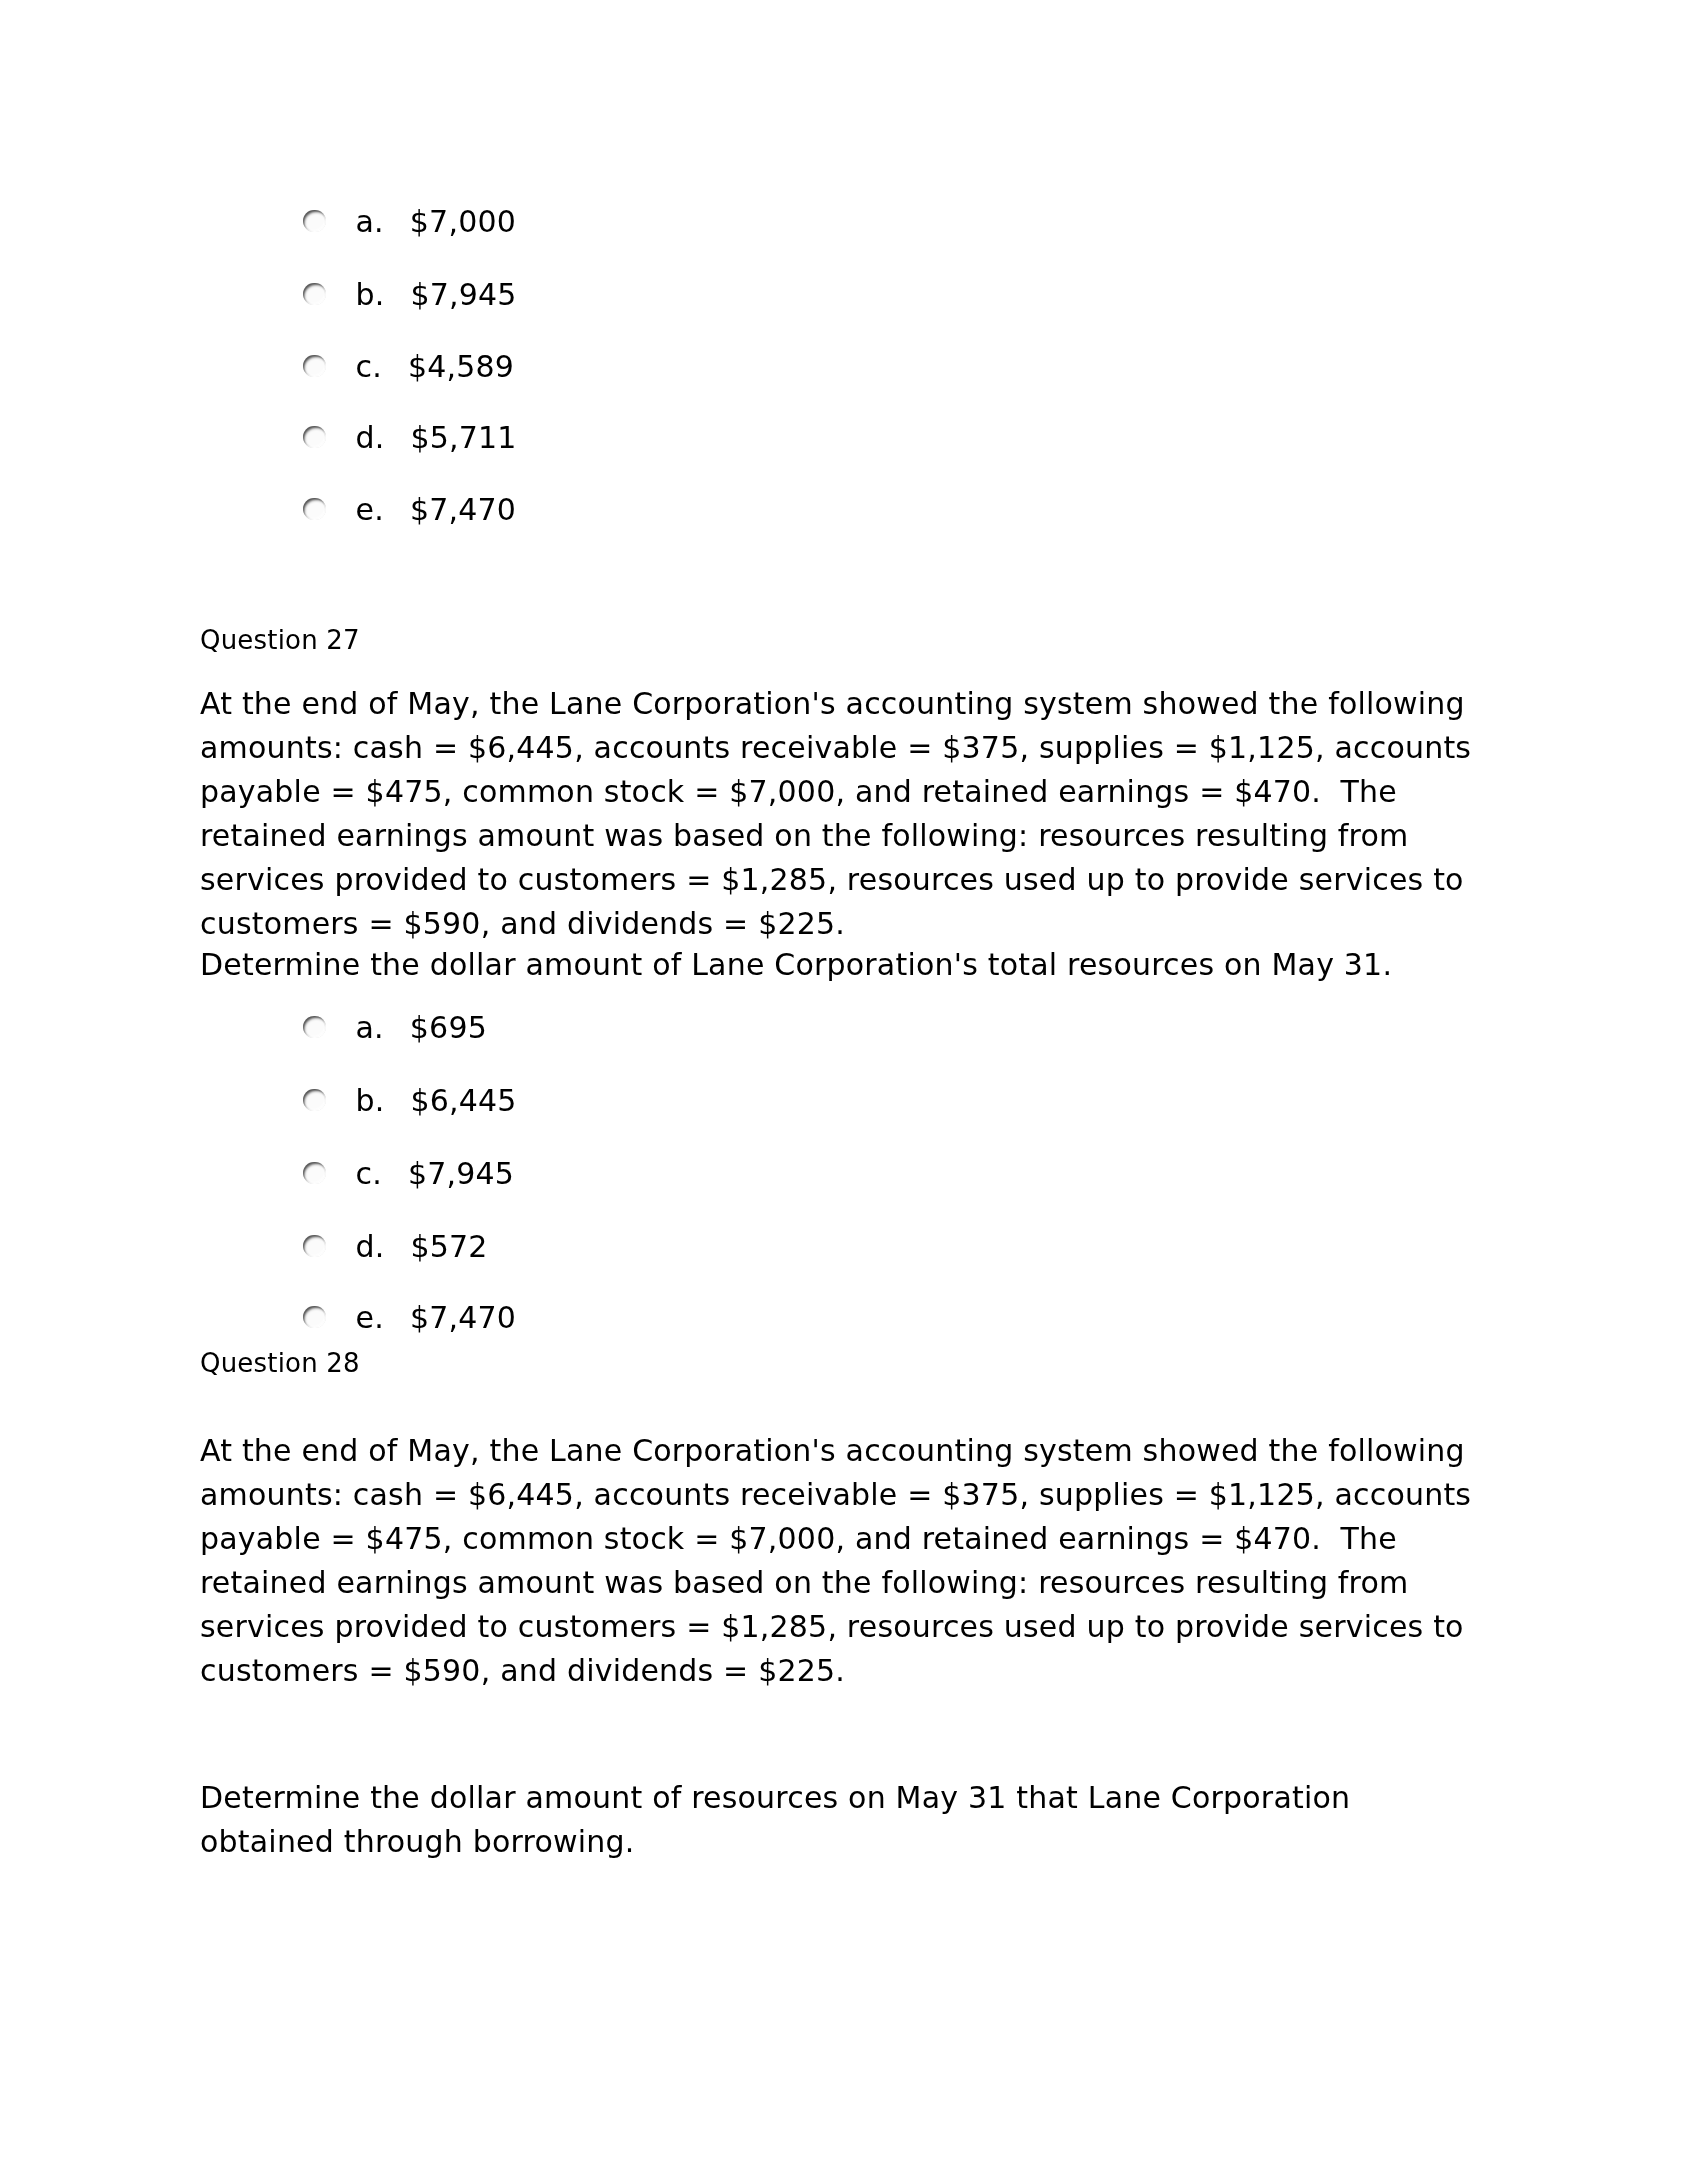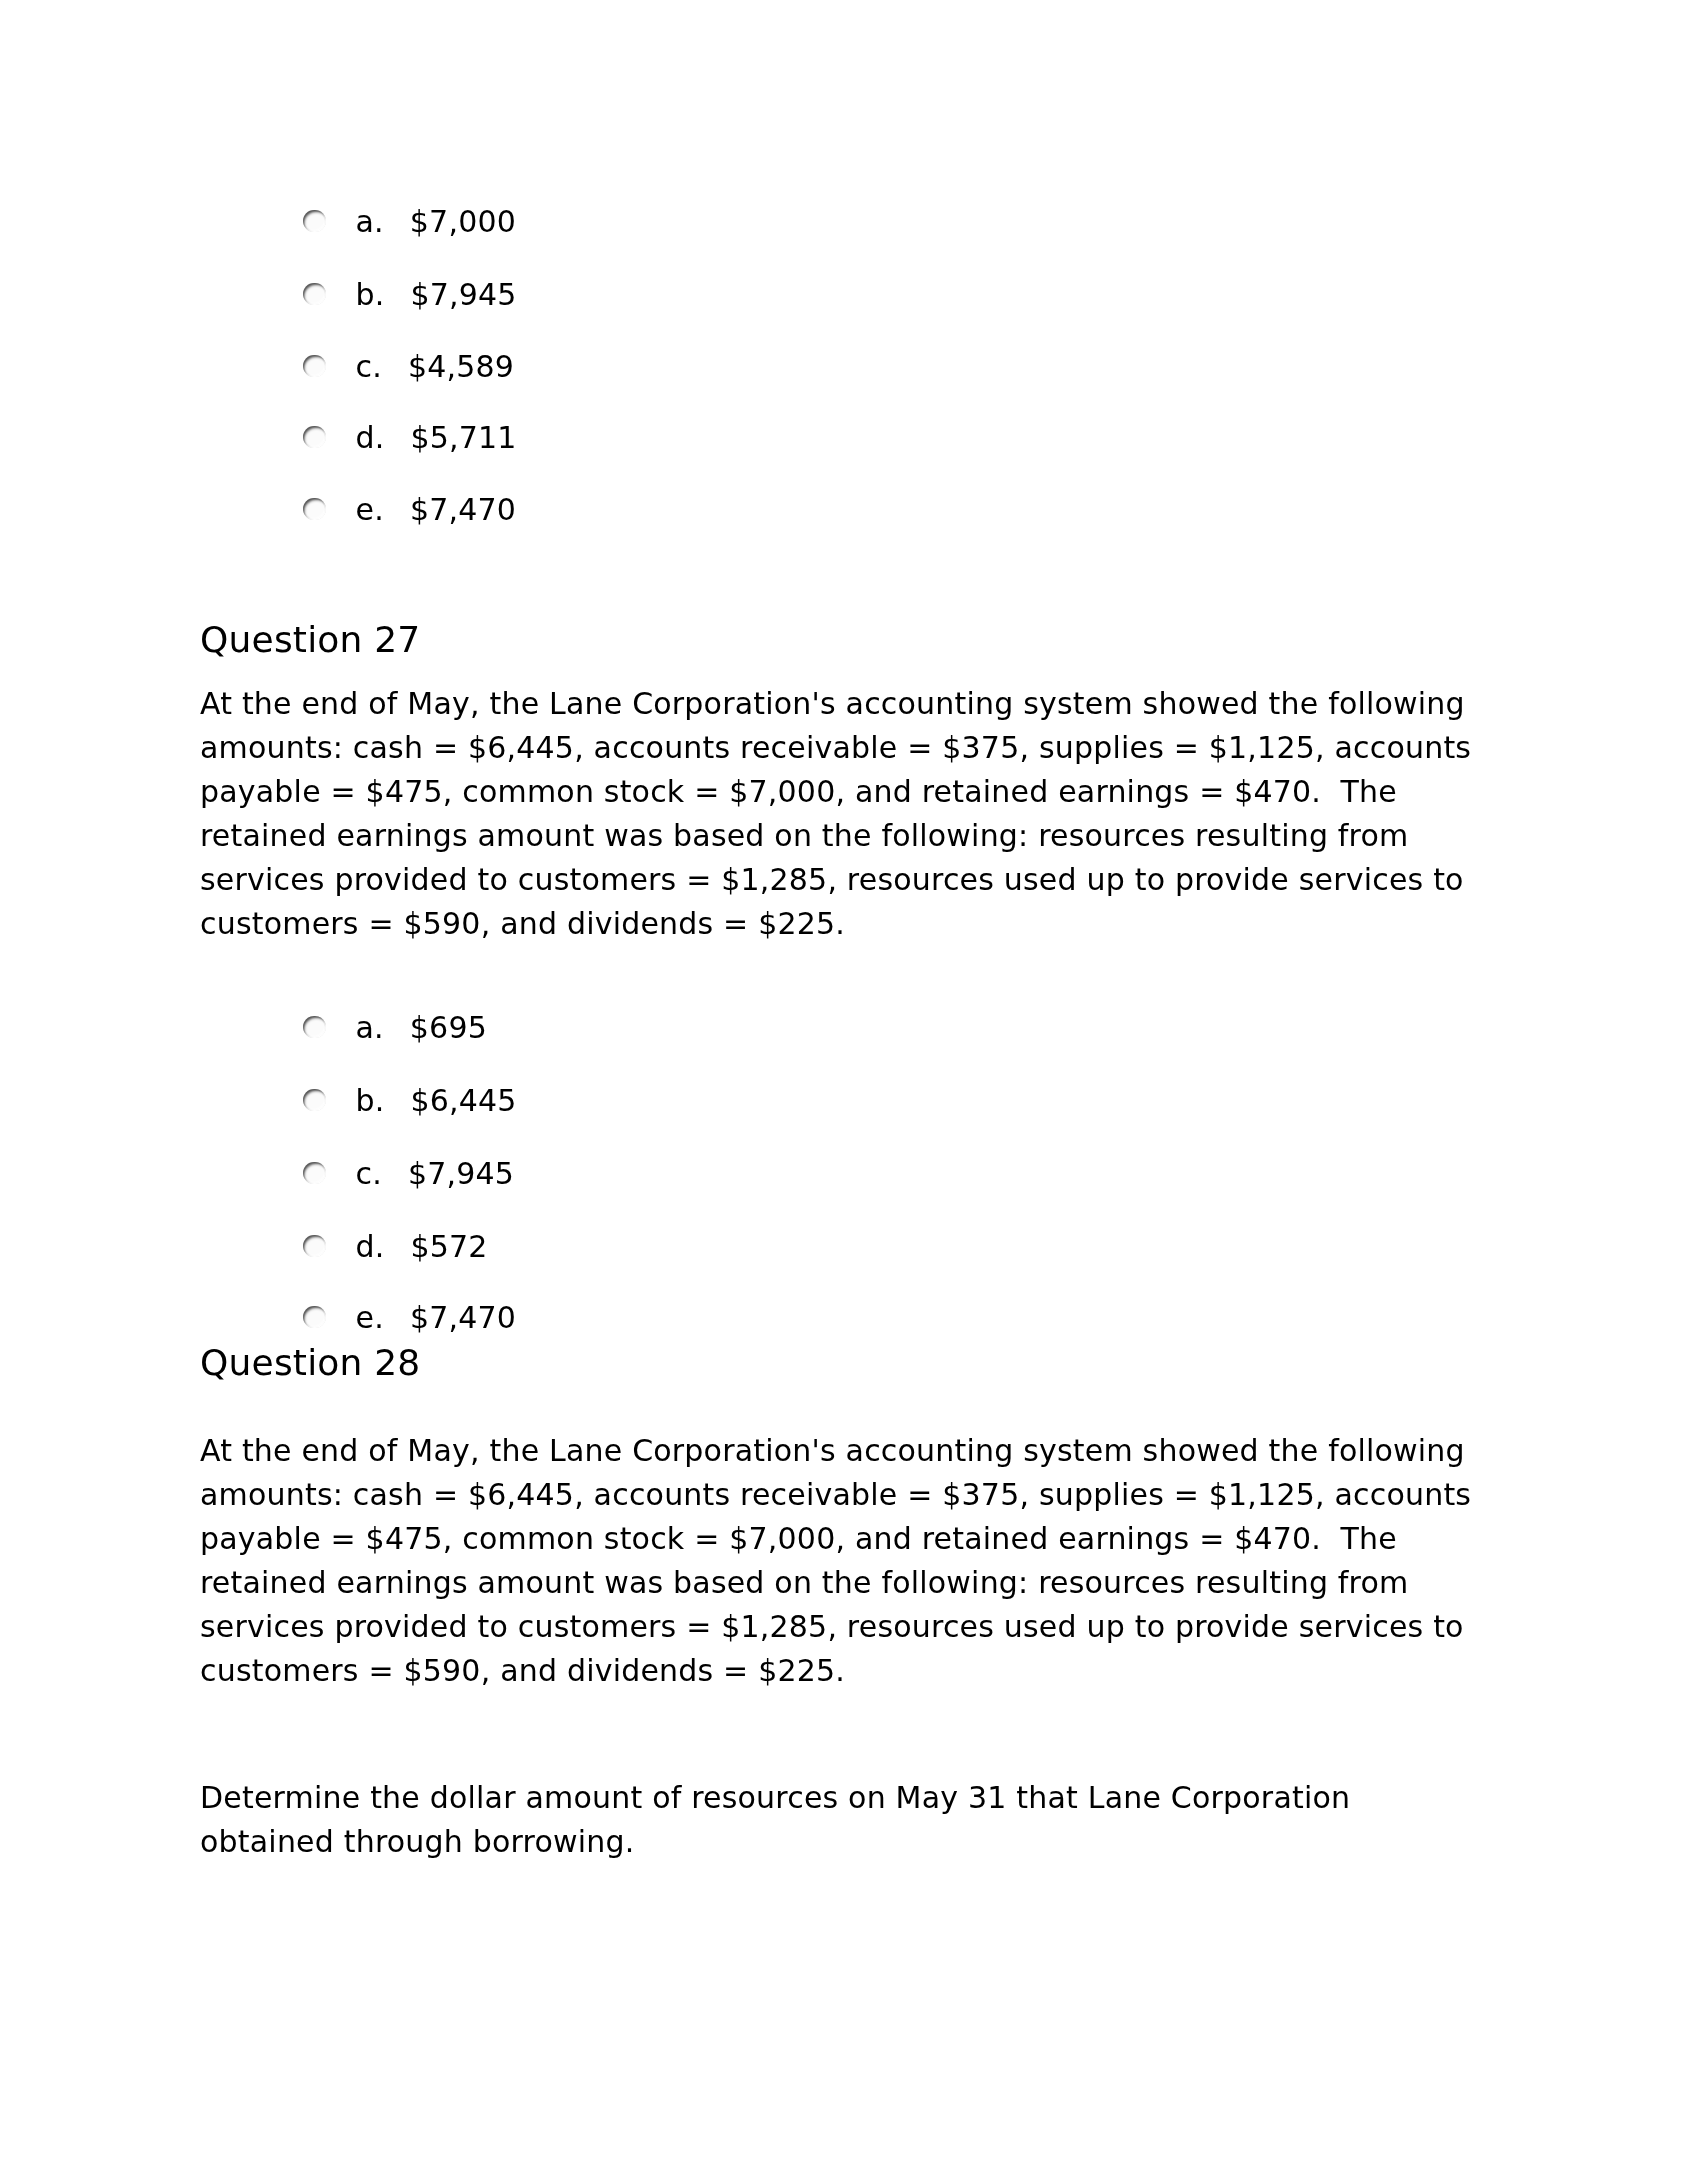--- a/index.html
+++ b/index.html
@@ -12,21 +12,21 @@
     color: #000000;
     overflow: hidden;
   }
   .blk { position: absolute; left: 200px; }
   .text {
     font-size: 30px;
     line-height: 44px;
     white-space: pre;      
     letter-spacing: 0.2px;
   }
-  .heading { font-size: 36px; line-height: 38px; white-space: pre; letter-spacing: 0.2px; }
+  .heading { font-size: 26px; line-height: 38px; white-space: pre; letter-spacing: 0.2px; }
 
   .option-row {
     position: absolute;
     left: 303px;
     height: 38px;
     display: flex;
     align-items: center;
   }
   .radio {
     flex: none;
@@ -69,20 +69,21 @@
     <div class="option-label"><span>e.</span><span class="opt-amount">$7,470</span></div>
   </div>
 
   <div class="blk heading" style="top:621px">Question 27</div>
   <div class="blk text" style="top:682px">At the end of May, the Lane Corporation's accounting system showed the following
 amounts: cash = $6,445, accounts receivable = $375, supplies = $1,125, accounts
 payable = $475, common stock = $7,000, and retained earnings = $470.  The
 retained earnings amount was based on the following: resources resulting from
 services provided to customers = $1,285, resources used up to provide services to
 customers = $590, and dividends = $225.</div>
+  <div class="blk text" style="top:943px">Determine the dollar amount of Lane Corporation's total resources on May 31.</div>
 
   <div class="option-row" style="top:1008px">
     <div class="radio"></div>
     <div class="option-label"><span>a.</span><span class="opt-amount">$695</span></div>
   </div>
   <div class="option-row" style="top:1081px">
     <div class="radio"></div>
     <div class="option-label"><span>b.</span><span class="opt-amount">$6,445</span></div>
   </div>
   <div class="option-row" style="top:1154px">

